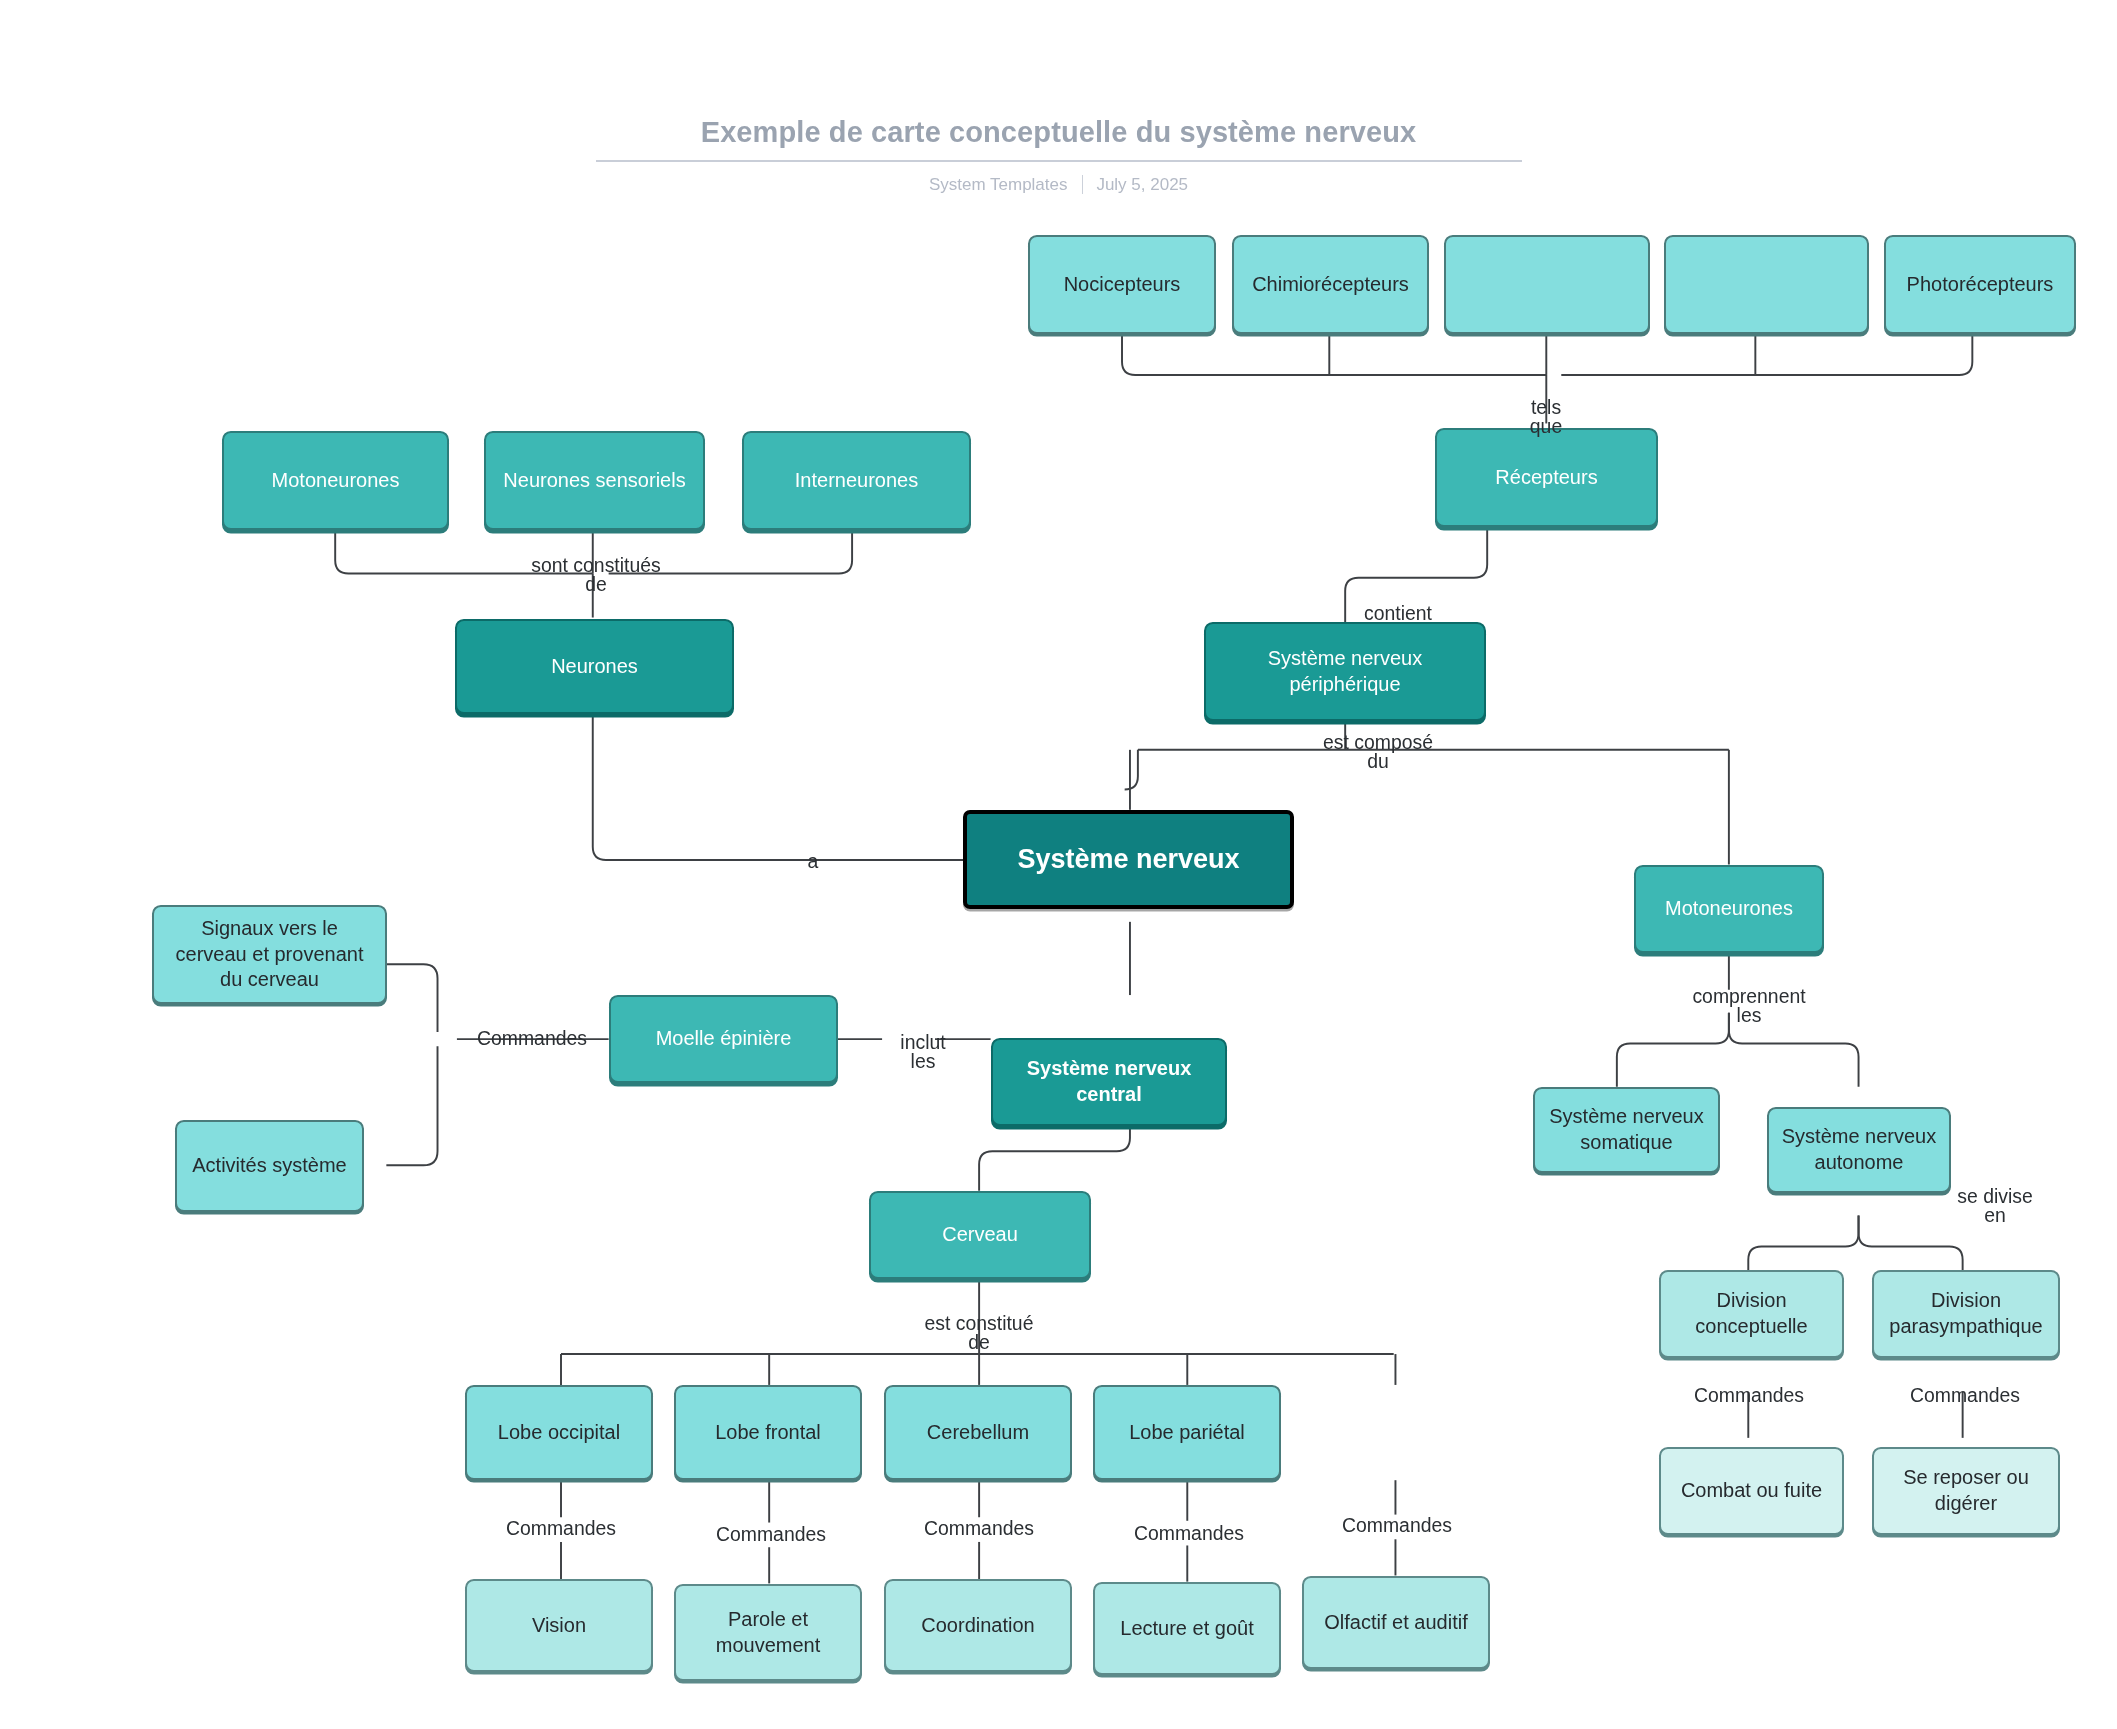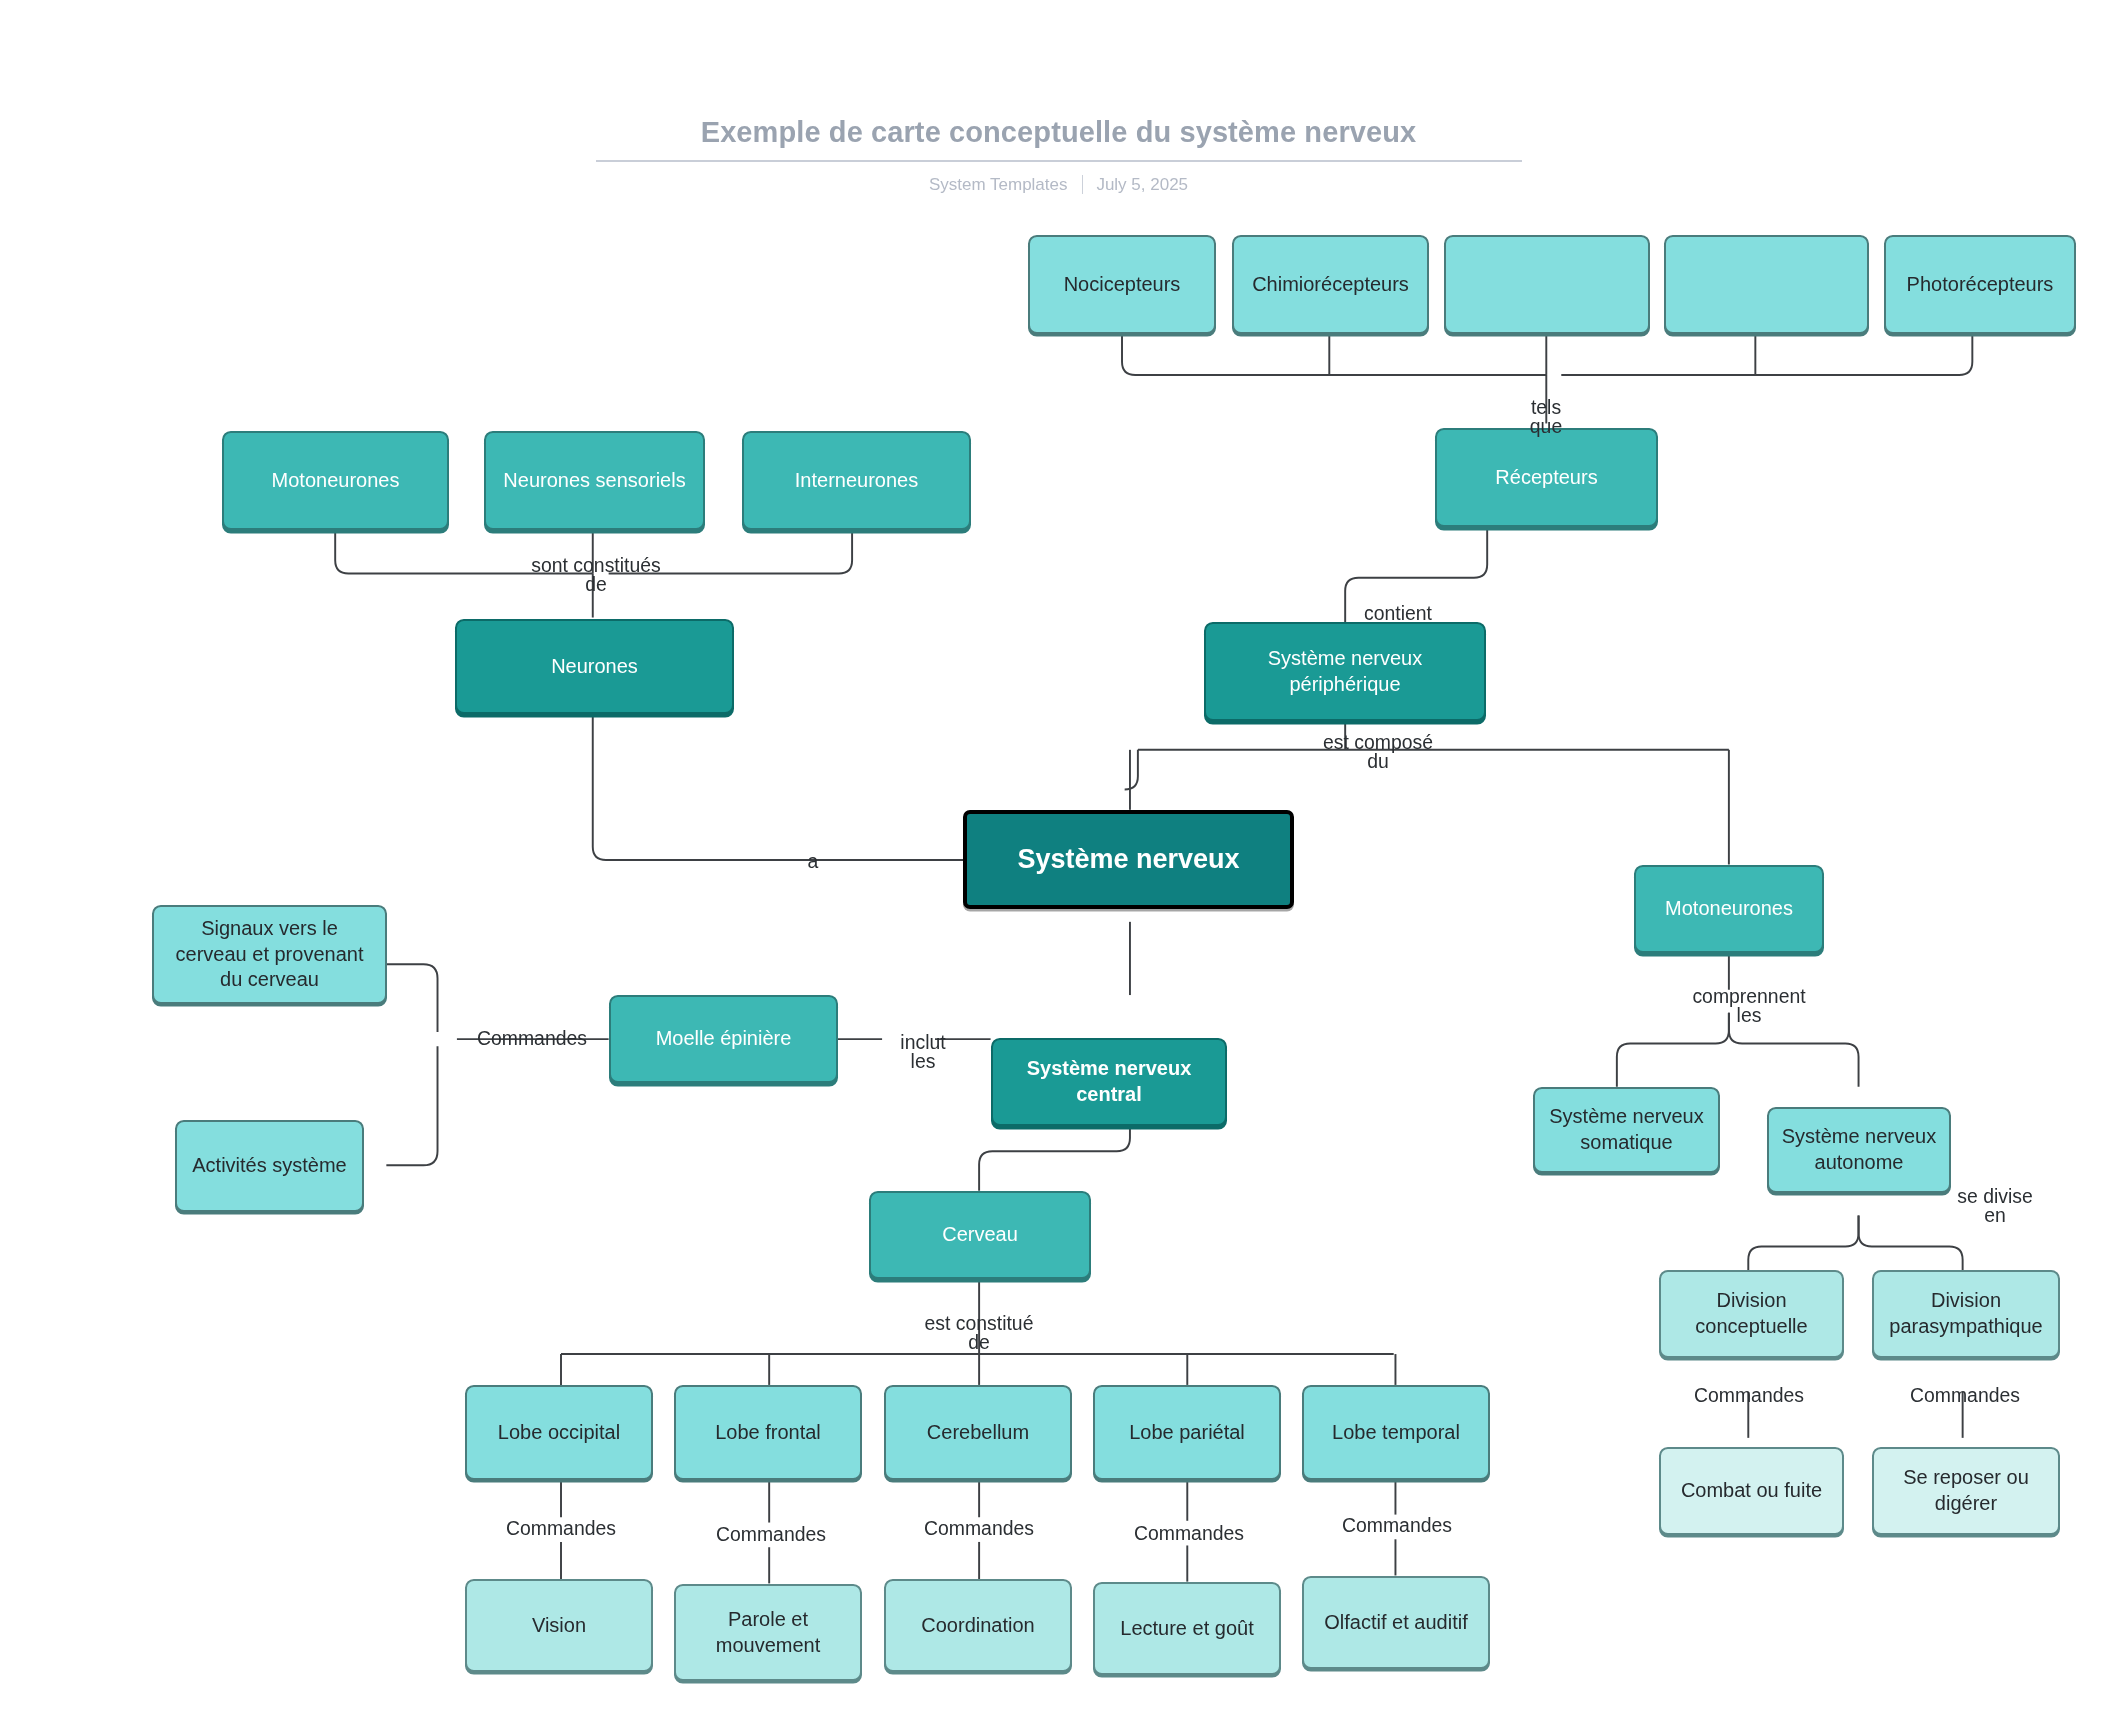--- a/index.html
+++ b/index.html
@@ -312,23 +312,20 @@
     <span>Lobe occipital</span>
   </div>
   <div class="node n-light" style="left:674px; top:1385px; width:188px; height:95px;">
     <span>Lobe frontal</span>
   </div>
   <div class="node n-light" style="left:884px; top:1385px; width:188px; height:95px;">
     <span>Cerebellum</span>
   </div>
   <div class="node n-light" style="left:1093px; top:1385px; width:188px; height:95px;">
     <span>Lobe pariétal</span>
-  </div>
-  <div class="node n-light" style="left:1302px; top:1385px; width:188px; height:95px;">
-    <span>Lobe temporal</span>
   </div>
 
   <div class="node n-pale" style="left:465px; top:1579px; width:188px; height:93px;">
     <span>Vision</span>
   </div>
   <div class="node n-pale" style="left:674px; top:1584px; width:188px; height:97px;">
     <span>Parole et mouvement</span>
   </div>
   <div class="node n-pale" style="left:884px; top:1579px; width:188px; height:93px;">
     <span>Coordination</span>

